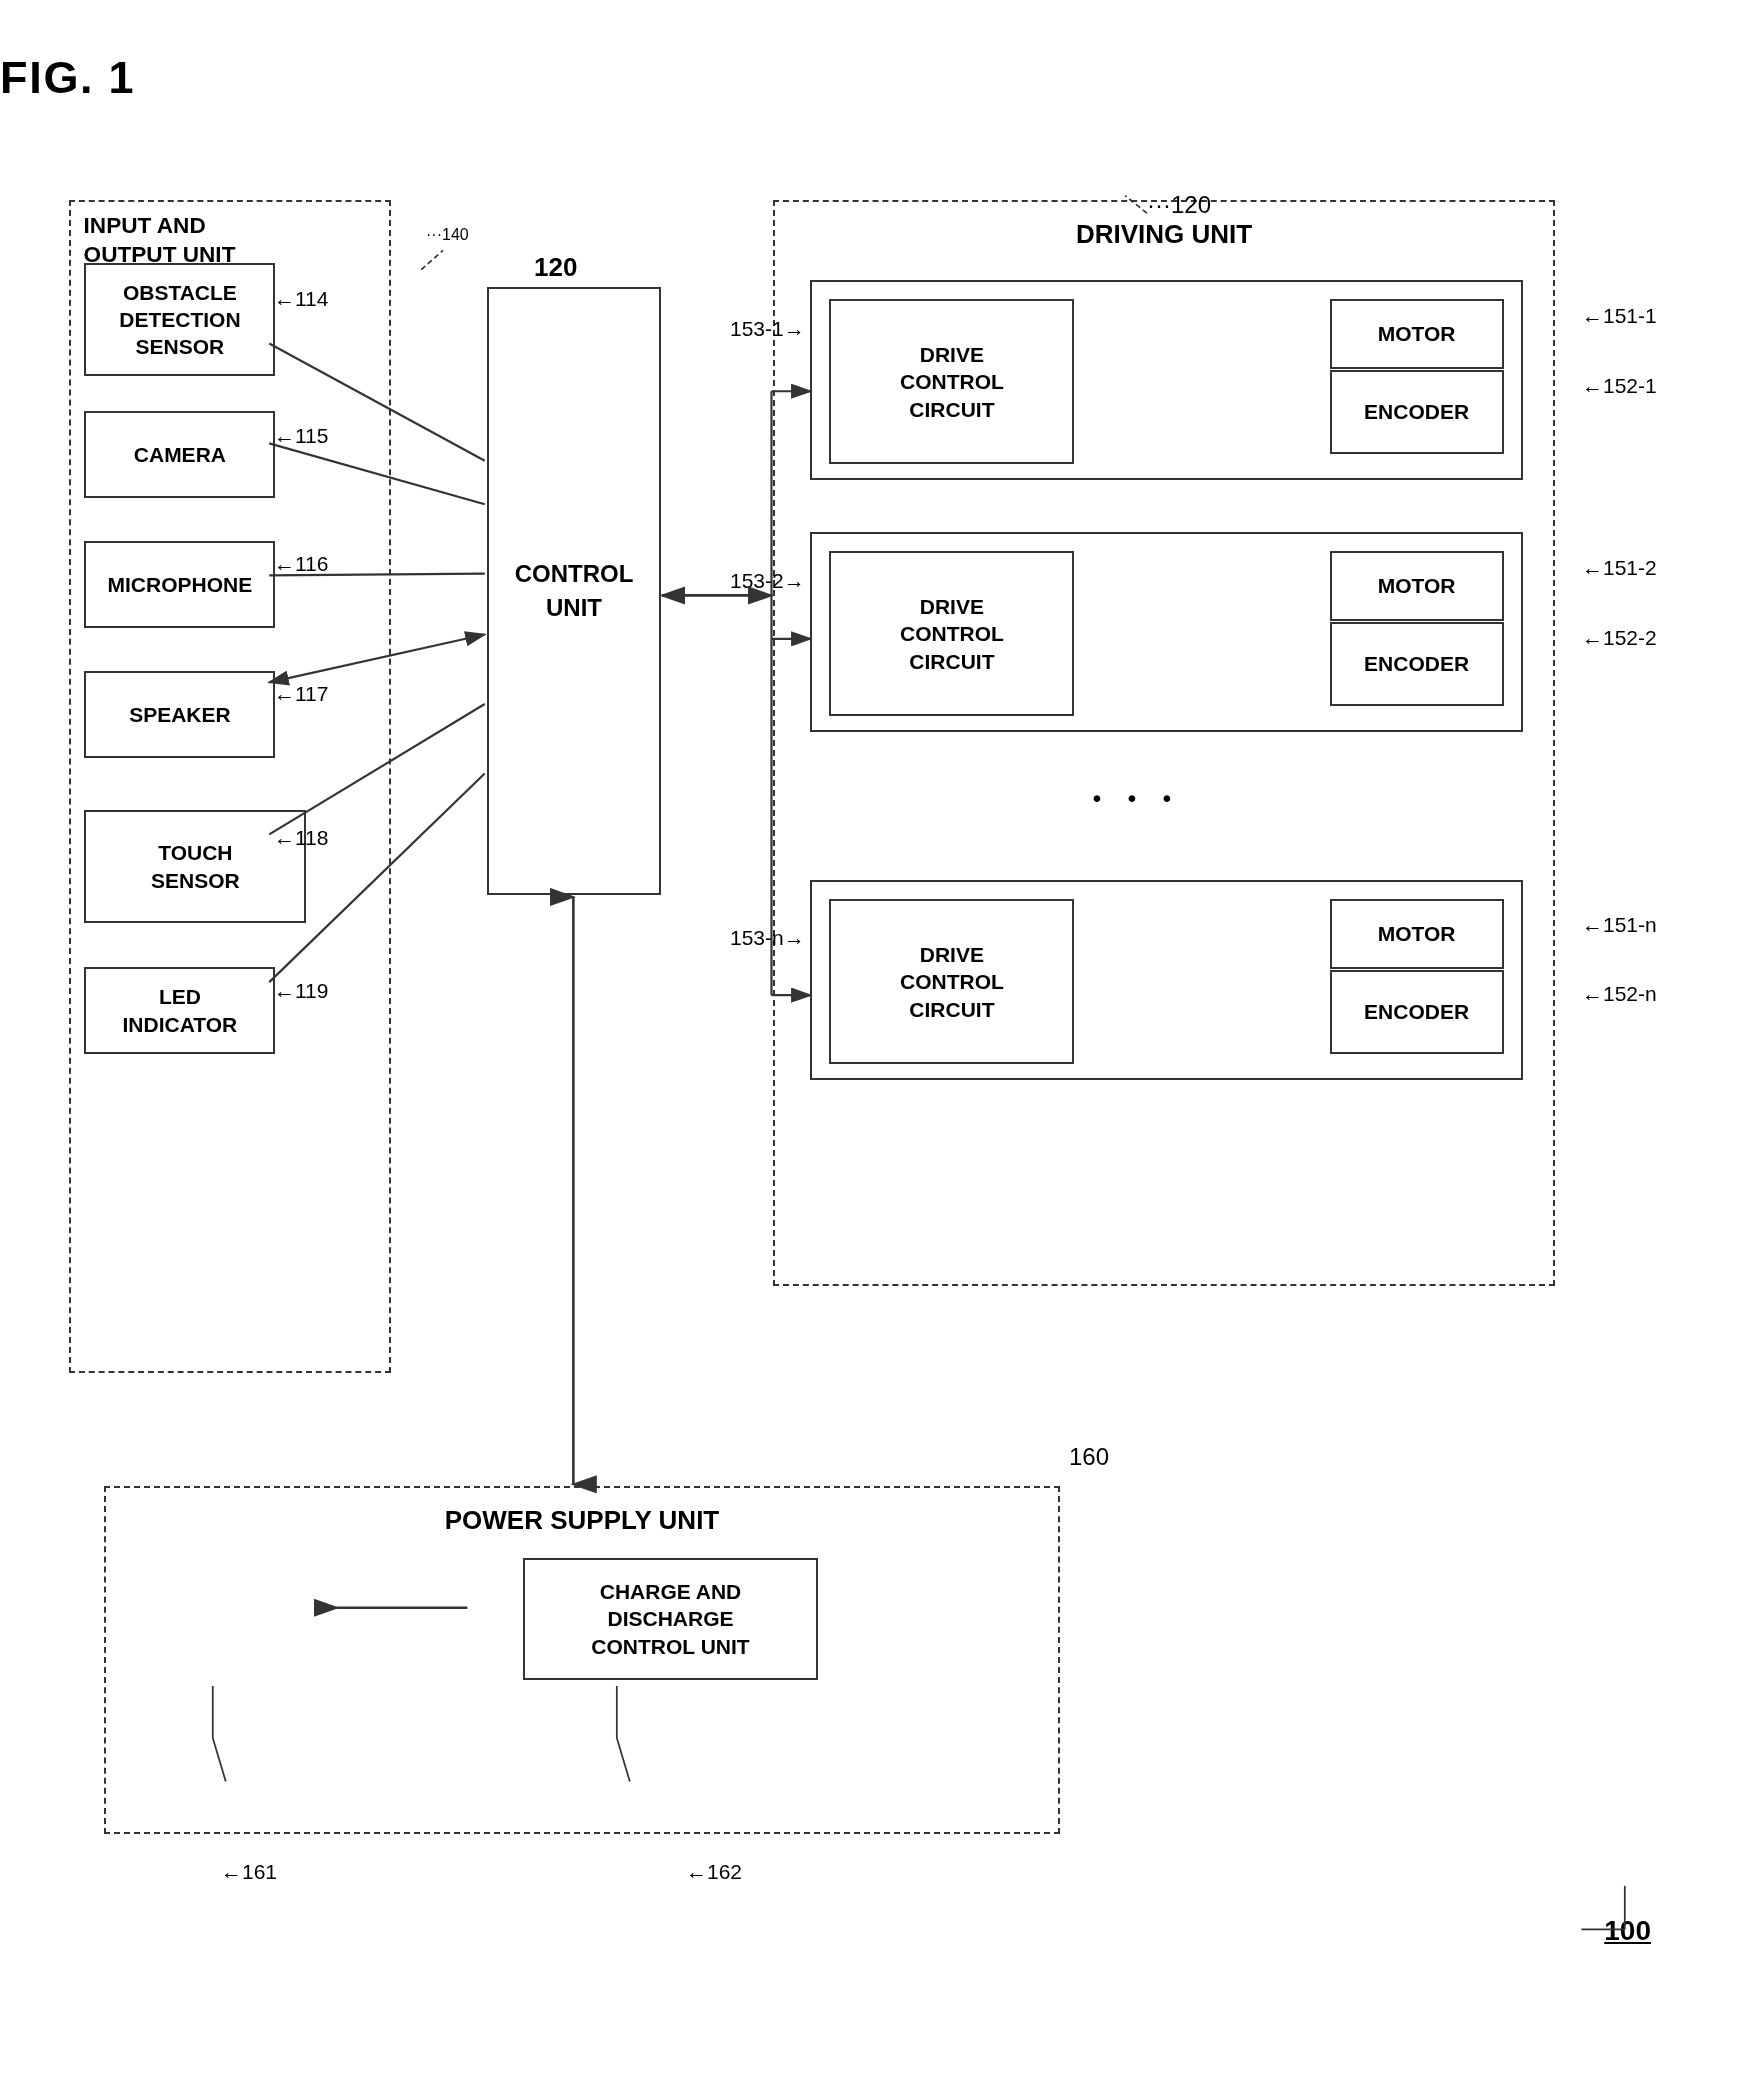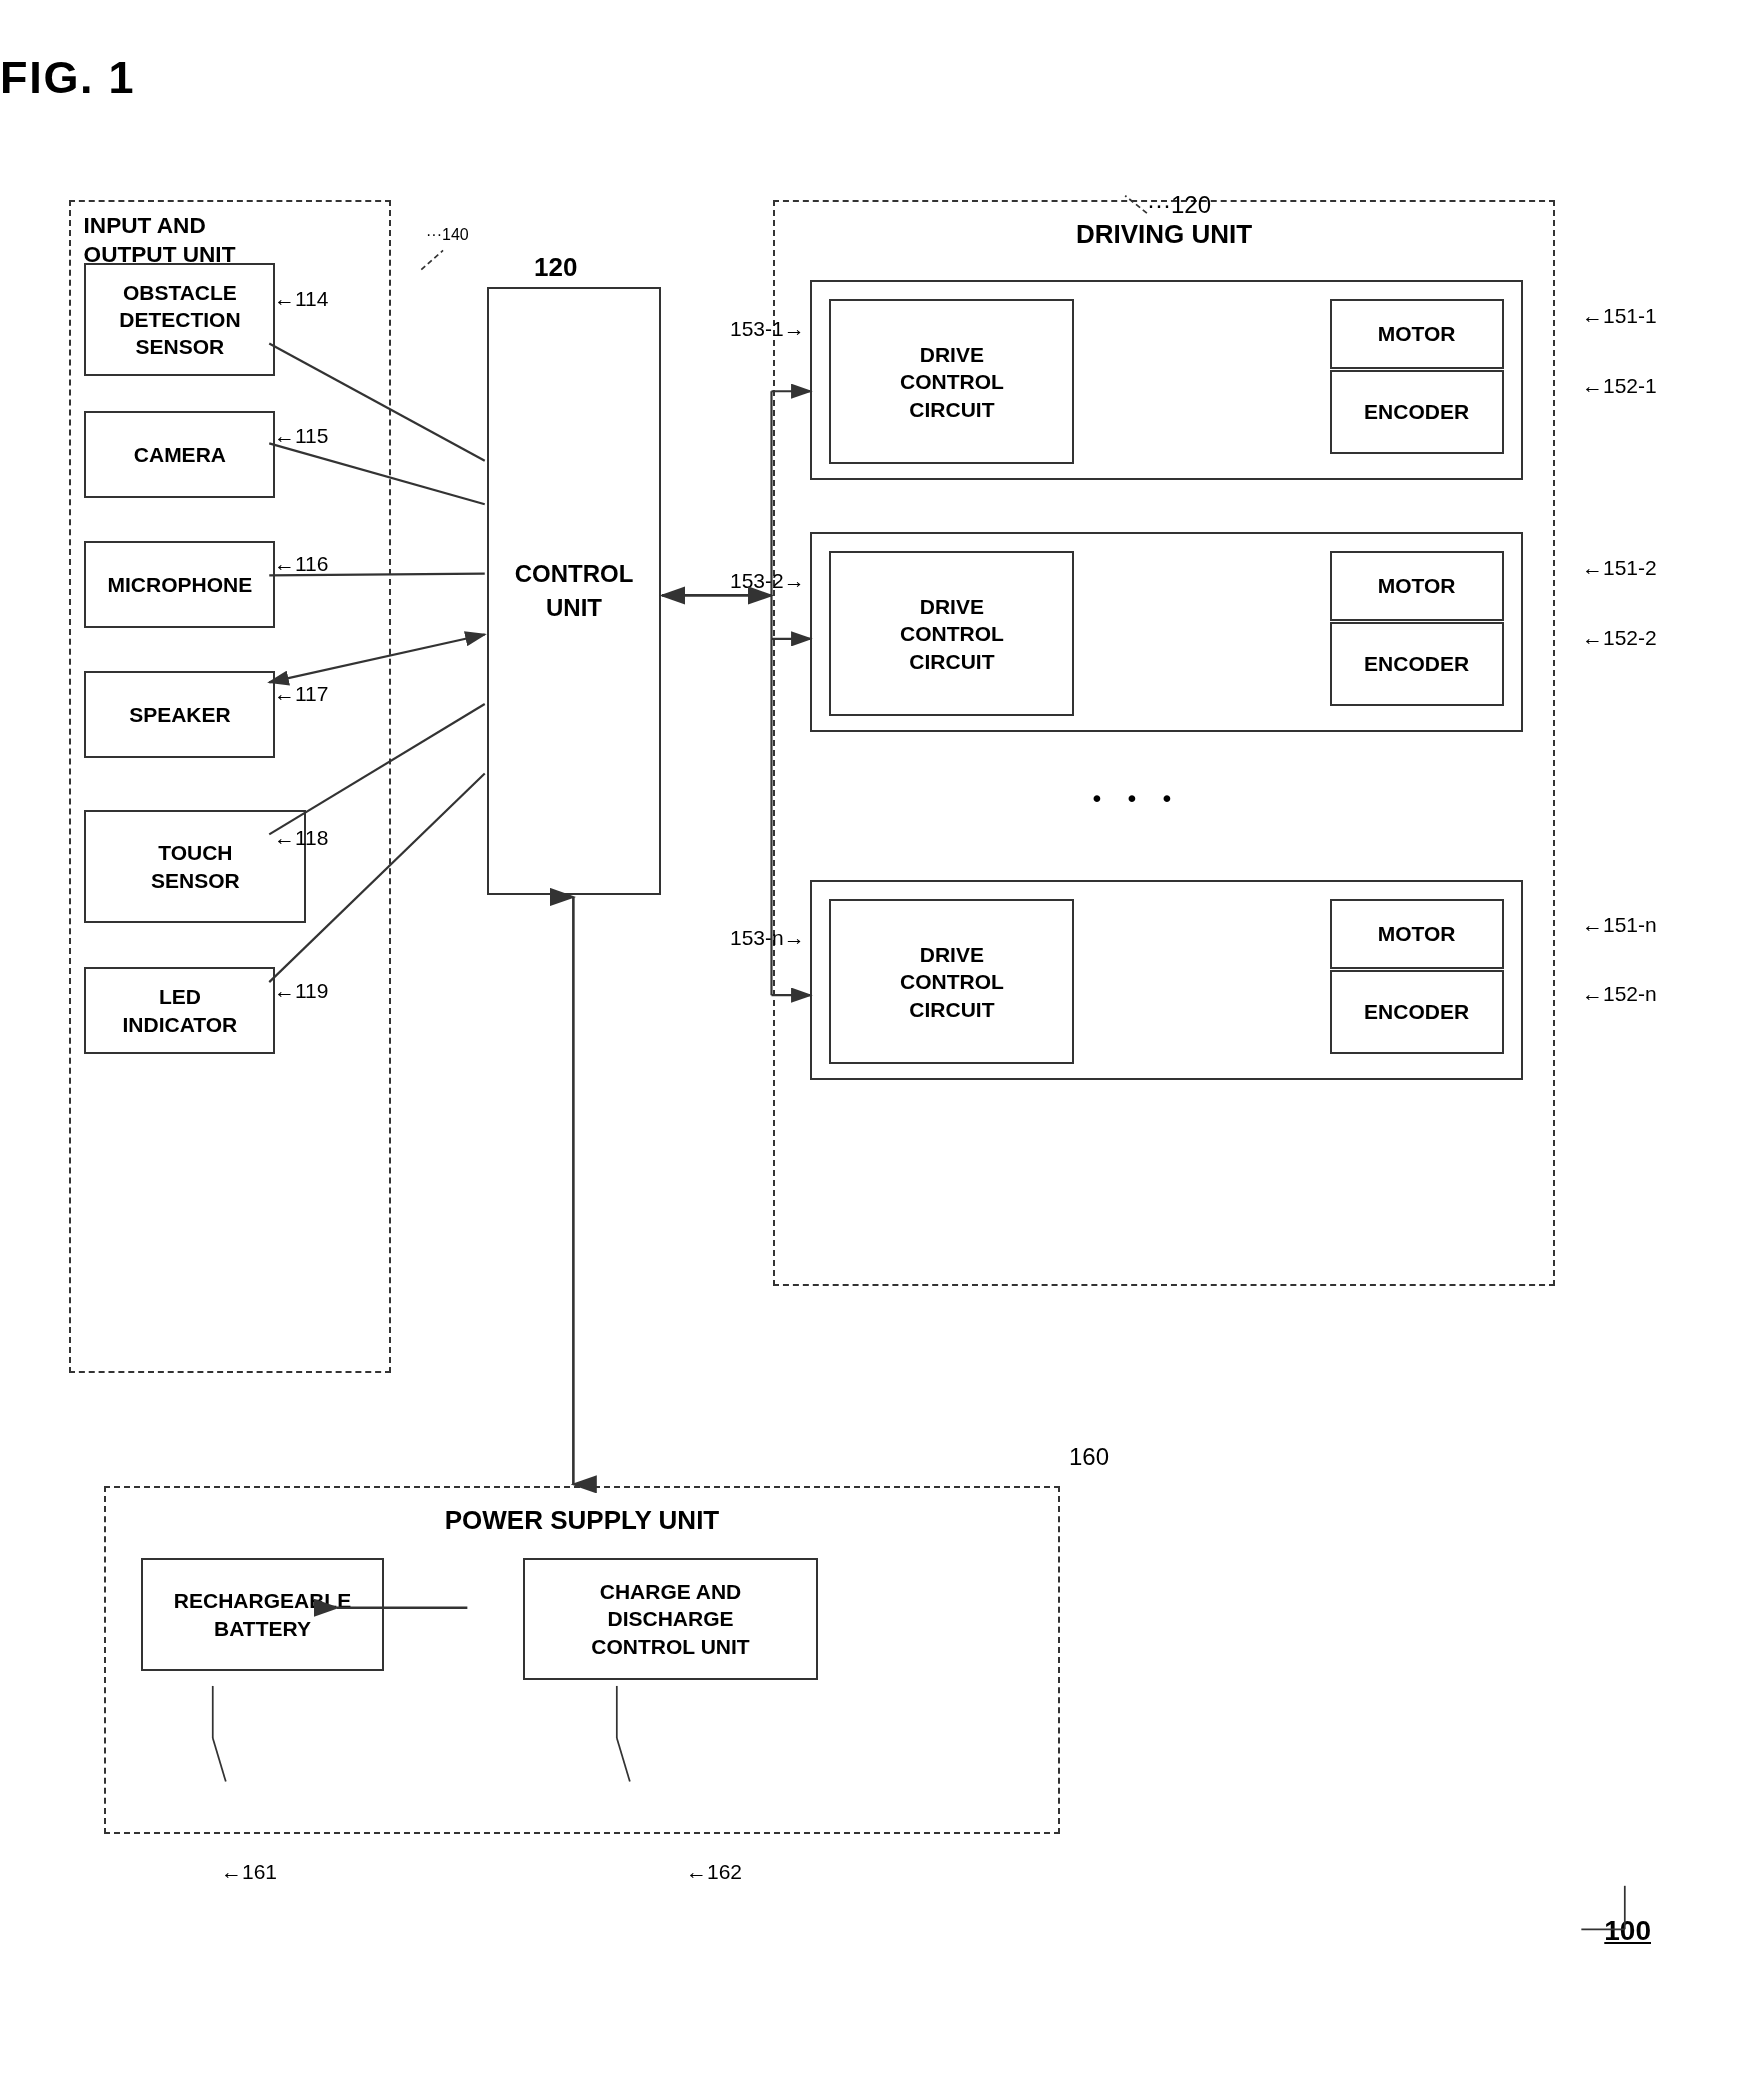--- a/index.html
+++ b/index.html
@@ -346,21 +346,20 @@
   <div class="ref-label" style="top:513px; left:1530px;">←152-2</div>
   <div class="ref-label" style="top:456px; left:678px;">153-2→</div>
 
   <div class="ref-label" style="top:800px; left:1530px;">←151-n</div>
   <div class="ref-label" style="top:869px; left:1530px;">←152-n</div>
   <div class="ref-label" style="top:813px; left:678px;">153-n→</div>
 
   <div class="power-supply-unit">
     <div class="power-supply-label">POWER SUPPLY UNIT</div>
 
-    <div class="rechargeable-battery">RECHARGEABLE<br>BATTERY</div>
     <div class="charge-discharge-box">CHARGE AND<br>DISCHARGE<br>CONTROL UNIT</div>
   </div>
 
   <div class="ref-label" style="top:1330px; left:1017px; font-size:24px;">160</div>
   <div class="ref-label" style="top:1747px; left:169px;">←161</div>
   <div class="ref-label" style="top:1747px; left:634px;">←162</div>
 
   <div style="position:absolute; bottom:78px; right:52px; font-size:28px; font-weight:bold;">
     <span style="text-decoration: underline;">100</span>
   </div>

